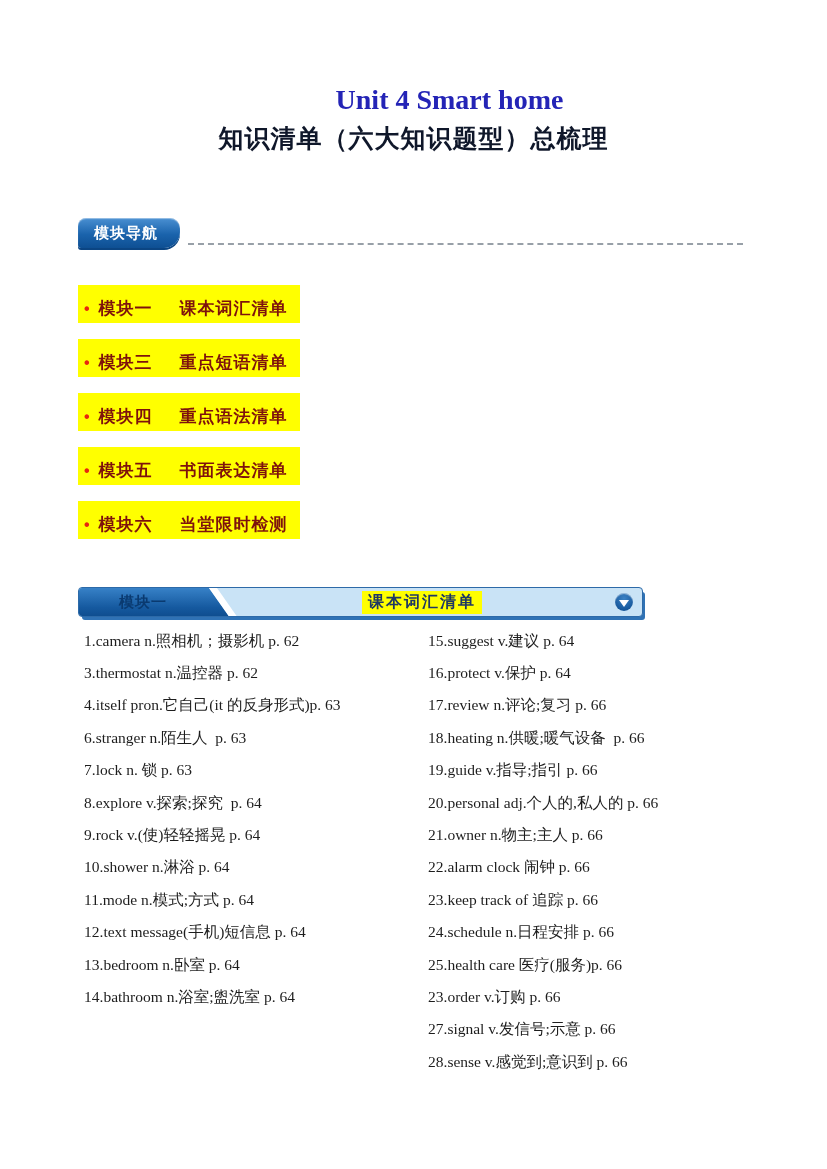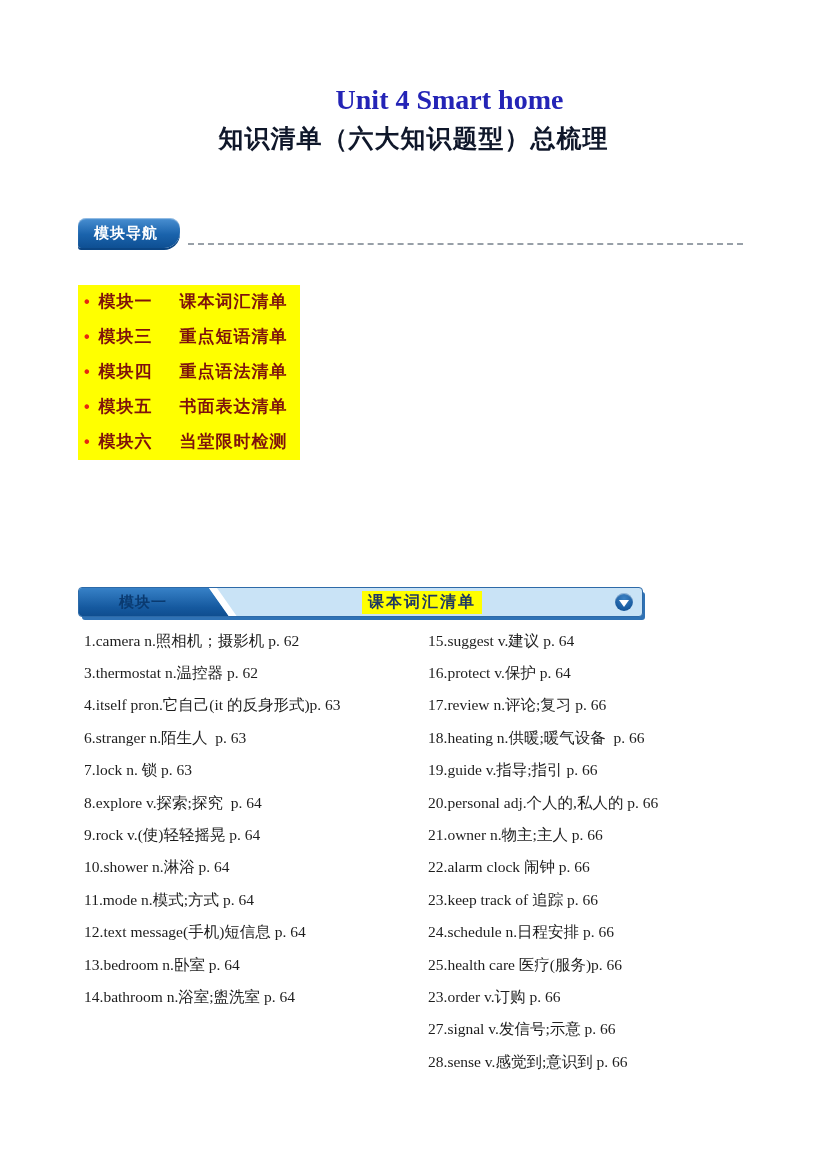--- a/index.html
+++ b/index.html
@@ -27,23 +27,23 @@
     box-shadow:0 2px 0 #0b4583, inset 0 1px 1px rgba(255,255,255,.45);
   }
   .nav-tab-label{
     font-family:Liberation Mono, monospace;
     font-weight:bold;font-size:15px;color:#ffffff;letter-spacing:1px;
   }
   .dashed-line{flex:1;margin:0 0 3px 8px;border-top:2px dashed #98a0a8;height:0;}
   
   .modules{position:absolute;top:285px;left:78px;}
   .module-item{
-    display:table;background:#ffff00;padding:3px 12px 4px 6px;margin-bottom:0;
+    display:table;background:#ffff00;padding:14px 12px 4px 6px;margin-bottom:16px;
     font-family:"Liberation Sans","DejaVu Sans",sans-serif;
-    font-weight:bold;font-size:17px;line-height:28px;color:#7e120c;
+    font-weight:bold;font-size:17px;line-height:20px;color:#7e120c;
   }
   .module-bullet{color:#e8250f;margin-right:9px;font-size:16px;}
   .module-name{margin-right:27px;letter-spacing:1px;}
   .module-desc{letter-spacing:1px;}
   
   .section-bar{
     position:absolute;top:587px;left:78px;width:563px;height:28px;
     background:#c9e3f6;border:1px solid #2d6aa8;border-radius:4px;
     box-shadow:3px 4px 0 -1px #2f72b5;
     display:flex;align-items:center;overflow:hidden;

